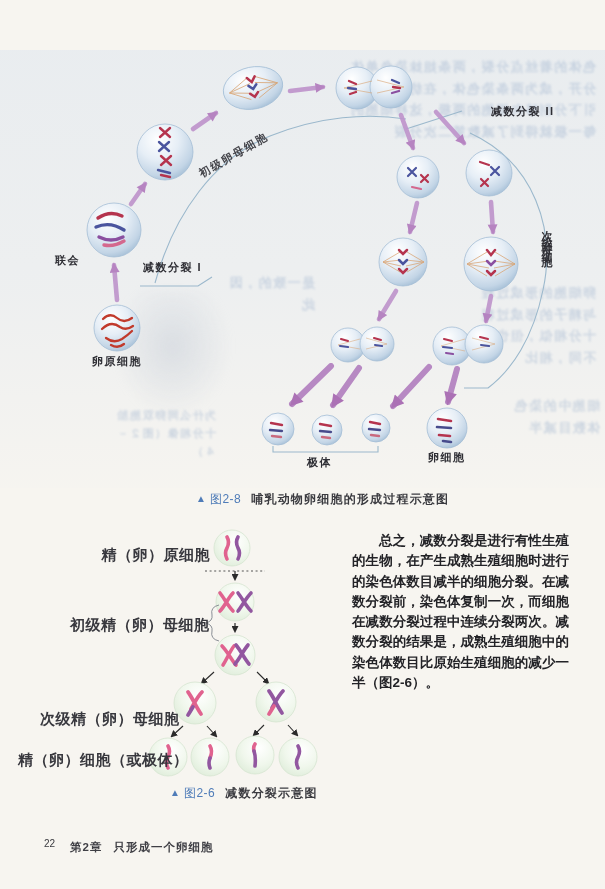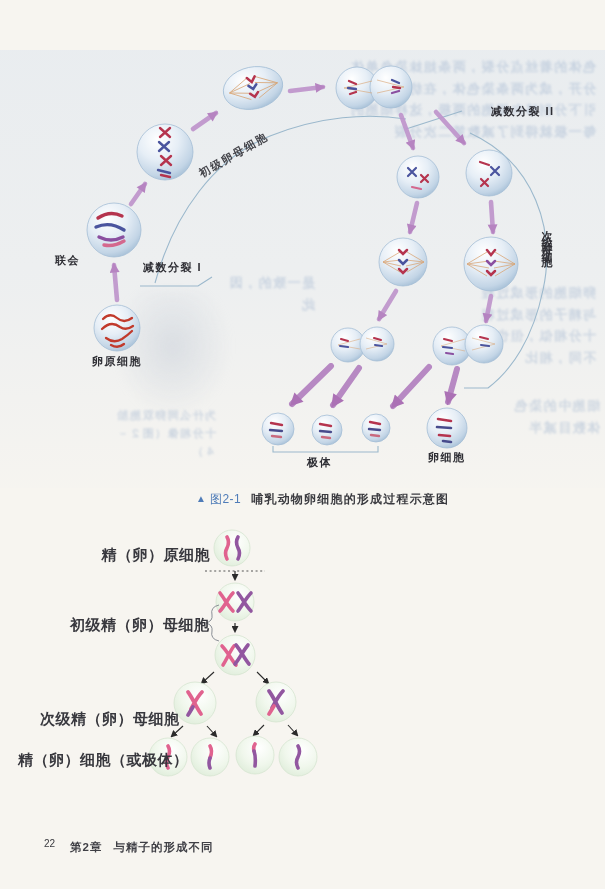--- a/index.html
+++ b/index.html
@@ -260,21 +260,21 @@
   <div class="dlab" style="left:55px;top:253px;">联会</div>
   <div class="dlab" style="left:92px;top:354px;">卵原细胞</div>
   <div class="dlab" style="left:143px;top:260px;">减数分裂 I</div>
   <div class="dlab rot" style="left:200px;top:167px;">初级卵母细胞</div>
   <div class="dlab" style="left:491px;top:104px;">减数分裂 II</div>
   <div class="dlab vert" style="left:539px;top:222px;">次级卵母细胞</div>
   <div class="dlab" style="left:307px;top:455px;">极体</div>
   <div class="dlab" style="left:428px;top:450px;">卵细胞</div>
 
   <div class="cap" style="left:196px;top:491px;">
-    <span class="tri">▲</span><span class="num">图2-1</span><span class="txt">哺乳动物卵细胞的形成过程示意图</span>
+    <span class="tri">▲</span><span class="num">图2-8</span><span class="txt">哺乳动物卵细胞的形成过程示意图</span>
   </div>
 
   <svg style="top:525px;" width="340" height="260" viewBox="0 0 340 260">
     <defs>
       <radialGradient id="gG" cx="60%" cy="32%" r="80%">
         <stop offset="0%" stop-color="#ffffff"></stop>
         <stop offset="55%" stop-color="#f0f7ec"></stop>
         <stop offset="100%" stop-color="#dcebd7"></stop>
       </radialGradient>
       <marker id="mK" viewBox="0 0 10 10" refX="7" refY="5" markerWidth="7" markerHeight="7" orient="auto" markerUnits="userSpaceOnUse">
@@ -353,22 +353,26 @@
       <circle cx="298" cy="232" r="19" fill="url(#gG)" stroke="#d6e4d1" stroke-width=".8"></circle>
       <path d="M298,221 q3,5 0,11 q-3,5 0,11" stroke="#9257a0" stroke-width="3.6" fill="none" stroke-linecap="round"></path>
     </g>
   </svg>
 
   <div class="f6lab" style="left:90px;width:120px;top:546px;">精（卵）原细胞</div>
   <div class="f6lab" style="left:70px;width:133px;top:616px;">初级精（卵）母细胞</div>
   <div class="f6lab" style="left:40px;width:133px;top:696px;margin-top:14px;">次级精（卵）母细胞</div>
   <div class="f6lab" style="left:18px;width:130px;top:751px;">精（卵）细胞（或极体）</div>
 
+  <div class="cap" style="left:170px;top:785px;">
+    <span class="tri">▲</span><span class="num">图2-6</span><span class="txt">减数分裂示意图</span>
+  </div>
 
   <div class="bodycol">
+    <p class="b2">总之，减数分裂是进行有性生殖的生物，在产生成熟生殖细胞时进行的染色体数目减半的细胞分裂。在减数分裂前，染色体复制一次，而细胞在减数分裂过程中连续分裂两次。减数分裂的结果是，成熟生殖细胞中的染色体数目比原始生殖细胞的减少一半（图2-6）。</p>
   </div>
 
   <div class="footer">
     <span class="pn">22</span>
-    <span class="ch"><span>第2章</span><span class="t2">与精子的形成不同</span></span>
+    <span class="ch"><span>第2章</span><span class="t2">只形成一个卵细胞</span></span>
   </div>
 
 </div>
 
 </body></html>

